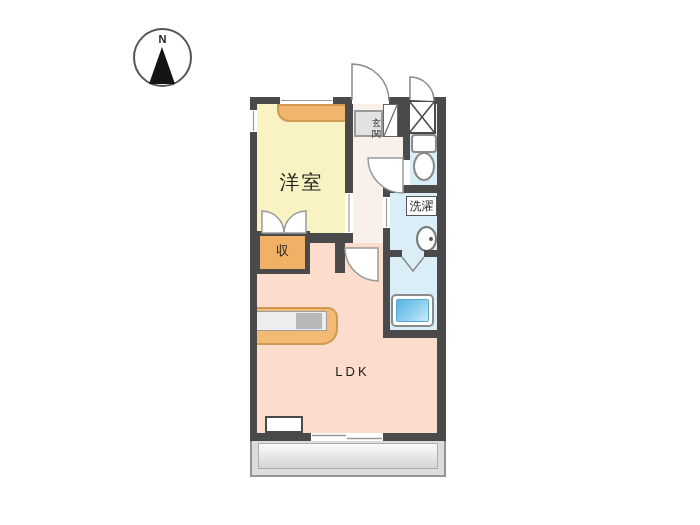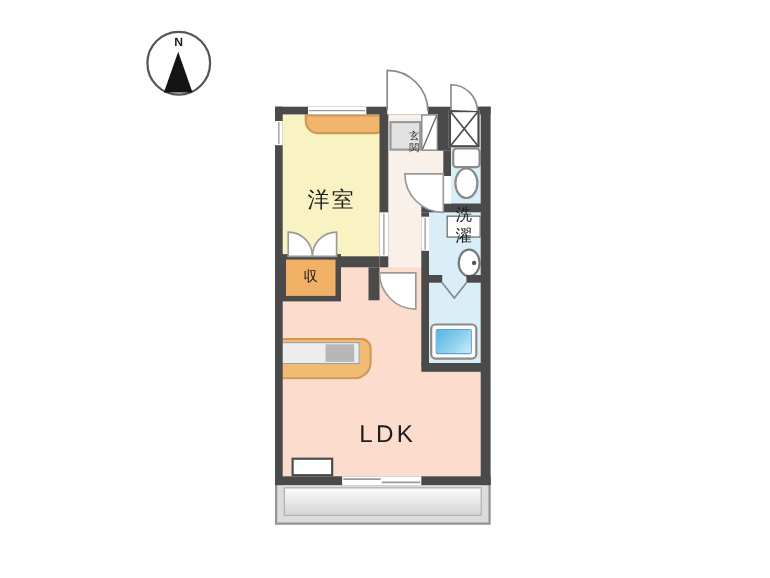--- a/index.html
+++ b/index.html
@@ -63,24 +63,24 @@
   .o-door-western{left:345px;top:193px;width:8px;height:40px;}
   .o-door-wash{left:383px;top:197px;width:7px;height:31px;}
   .o-door-toilet{left:403px;top:160px;width:7px;height:25px;}
   
   .xbox{left:408px;top:100px;width:28px;height:34px;background:#fff;border:2px solid #4a4a4a;}
   .shoe-box{left:383px;top:104px;width:15px;height:33px;background:#fff;border:1px solid #666;}
   .laundry-box{left:406px;top:196px;width:31px;height:20px;background:#fff;border:1px solid #555;display:flex;align-items:center;justify-content:center;}
   
   .lbl{color:#1c1c1c;text-align:center;line-height:1.25;}
   .lbl-western{left:253px;top:170px;width:97px;font-size:20px;letter-spacing:2px;}
-  .lbl-ldk{left:280px;top:381px;width:145px;font-size:22px;letter-spacing:3px;}
+  .lbl-ldk{left:280px;top:364px;width:145px;font-size:13px;letter-spacing:3px;}
   .lbl-storage{left:255px;top:243px;width:55px;font-size:13px;}
   .lbl-genkan{left:354px;top:118px;width:29px;font-size:9px;letter-spacing:0;padding-left:16px;}
-  .lbl-laundry{font-size:15px;}
+  .lbl-laundry{font-size:12px;}
   svg.lines{left:0;top:0;width:700px;height:525px;pointer-events:none;}
 </style>
 </head>
 <body>
 
 <div id="canvas">
 
   <div class="abs compass-circle"></div>
   <div class="abs compass-n lbl">N</div>
   <div class="abs compass-needle"></div>

